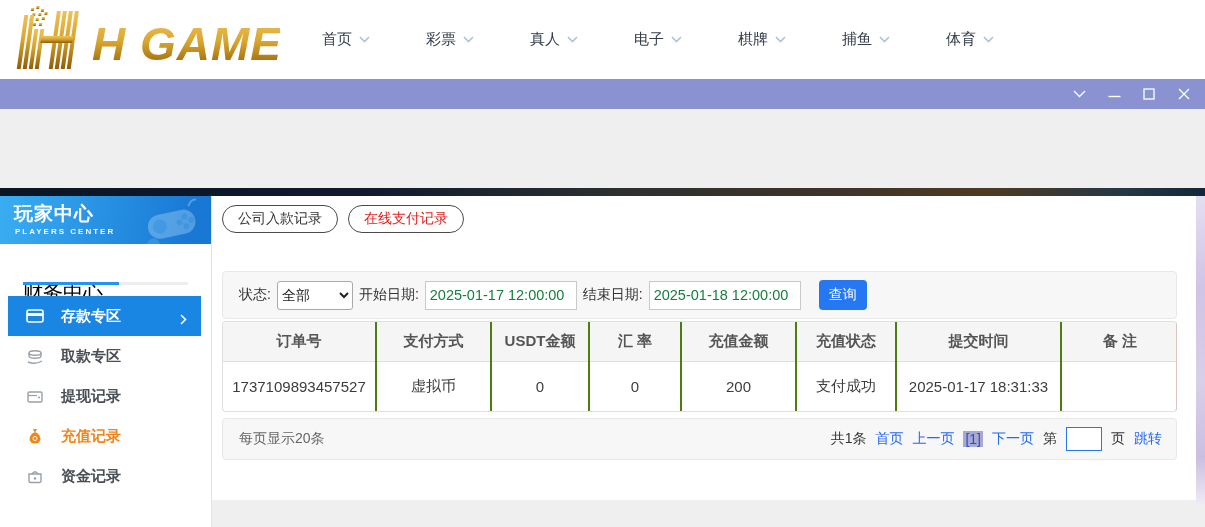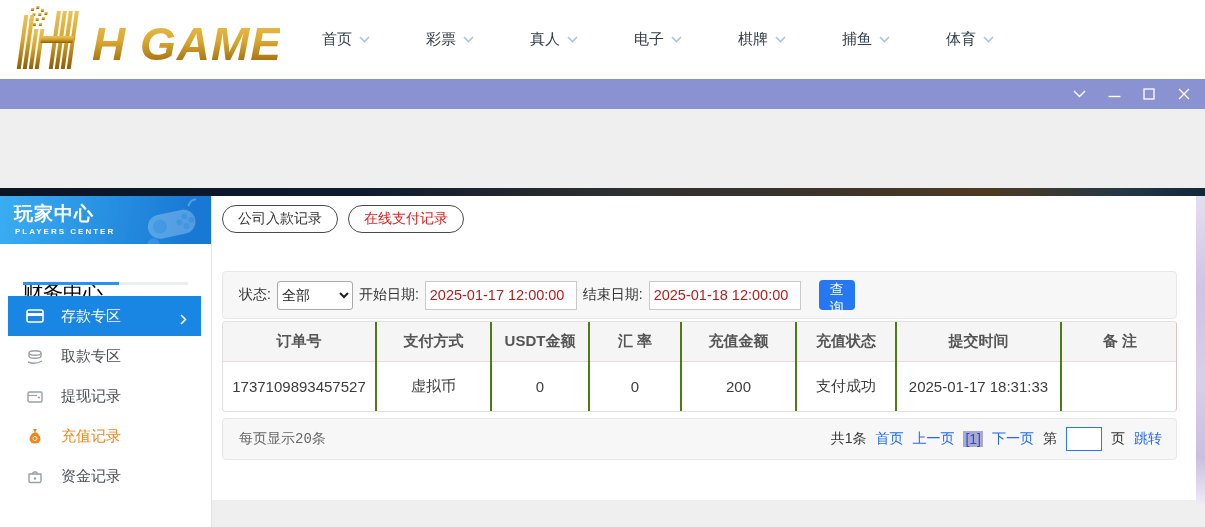--- a/index.html
+++ b/index.html
@@ -23,48 +23,48 @@
 
   
   .sidebar{position:absolute;left:0;top:196px;width:212px;height:389px;background:#fff;border-right:1px solid #e4e4e6;box-sizing:border-box;}
   .side-head{position:absolute;left:0;top:0;width:100%;height:48px;background:linear-gradient(100deg,#3aaef2 0%,#1878d4 90%);overflow:hidden;}
   .side-title{position:absolute;left:14px;top:5px;color:#fff;font-size:19px;font-weight:bold;letter-spacing:1px;}
   .side-sub{position:absolute;left:15px;top:31px;color:rgba(255,255,255,.92);font-size:8px;font-weight:bold;letter-spacing:2px;}
   .gamepad{position:absolute;right:8px;top:4px;opacity:.32;transform:rotate(-12deg);}
   .side-section{position:absolute;left:23px;top:56px;font-size:20px;color:#000000;margin-top:27px;}
   .side-underline{position:absolute;left:23px;top:86px;width:165px;height:3px;background:#eceeef;}
   .side-underline .blue{display:block;width:96px;height:3px;background:#2493f2;}
-  .side-menu{position:absolute;left:0;top:100px;width:100%;}
+  .side-menu{position:absolute;left:0;top:100px;width:100%;font-weight:bold;}
   .side-item{height:40px;display:flex;align-items:center;padding-left:26px;gap:17px;font-size:15px;color:#4a4f55;cursor:pointer;position:relative;}
   .side-item.active{background:#1a86e3;color:#fff;margin-left:8px;margin-right:10px;padding-left:18px;}
   .side-item .arrow{position:absolute;right:14px;top:15px;}
   .side-item.orange{color:#f08519;}
   .icon-cell{width:18px;display:flex;justify-content:center;}
 
   
   .main-panel{position:absolute;left:212px;top:196px;width:984px;height:304px;background:#fff;}
   .tabs{position:absolute;left:10px;top:9px;display:flex;gap:10px;}
   .tab{height:28px;padding:0 15px;border:1px solid #4a4a4a;border-radius:15px;background:#fff;font-size:14px;color:#333;cursor:pointer;font-family:inherit;}
   .tab.red{color:#e02020;}
 
   .filterbar{position:absolute;left:10px;top:61px;width:955px;height:48px;background:#f7f7f8;border:1px solid #e8e8e9;border-radius:4px;
     box-sizing:border-box;display:flex;align-items:center;padding:0 16px;gap:6px;font-size:14px;color:#333;margin-top:14px;}
   .status-select{width:76px;height:29px;border:1px solid #a9a9a9;border-radius:3px;background:#fff;font-size:14px;font-family:inherit;color:#222;}
-  .date-input{width:142px;height:27px;border:1px solid #c9c9c9;background:#fff;font-size:14.5px;color:#b91c1c;padding:0 4px;font-family:inherit;}
-  .query-btn{margin-left:12px;width:36px;height:30px;background:#2677f2;color:#fff;border:none;border-radius:4px;font-size:14px;cursor:pointer;font-family:inherit;}
+  .date-input{width:142px;height:27px;border:1px solid #c9c9c9;background:#fff;font-size:14.5px;color:#15803d;padding:0 4px;font-family:inherit;}
+  .query-btn{margin-left:12px;width:48px;height:30px;background:#2677f2;color:#fff;border:none;border-radius:4px;font-size:14px;cursor:pointer;font-family:inherit;}
 
   .table-wrap{position:absolute;left:10px;top:125px;width:955px;box-sizing:border-box;border:1px solid #e0e0e3;border-right-color:#ddc2c2;border-radius:4px;overflow:hidden;background:#fff;}
   table{width:100%;border-collapse:collapse;table-layout:fixed;}
   thead th{height:37px;background:#f5f5f6;font-size:15px;color:#555;font-weight:bold;border-bottom:1px solid #f0d8d8;}
   th + th, td + td{border-left:2px solid #4d7c0f;}
   tbody td{height:47px;font-size:15px;color:#3c3c3c;text-align:center;}
 
   .pager{position:absolute;left:10px;top:222px;width:955px;height:42px;background:#f7f7f8;border:1px solid #e8e8e9;border-radius:4px;box-sizing:border-box;
     display:flex;align-items:center;justify-content:space-between;padding:0 14px 0 16px;font-size:14px;}
-  .pager-left{color:#666;font-family:Liberation Mono, monospace;}
+  .pager-left{color:#666;}
   .pager-right{display:flex;align-items:center;gap:9px;color:#333;}
   .pager-right a{color:#2569f2;text-decoration:none;cursor:pointer;}
   .current-page{background:#a9a9cf;color:#2350d0;padding:0 2px;}
   .jump-input{width:30px;height:20px;border:1px solid #2677f2;background:#fff;}
 
   .right-strip{position:absolute;left:1196px;top:196px;width:9px;height:308px;
     background:linear-gradient(180deg,#e4def2 0%,#cfc4e4 30%,#d8cfe9 60%,#cabfe0 85%,#efeaf6 100%);}
 </style>
 </head>
 <body>

